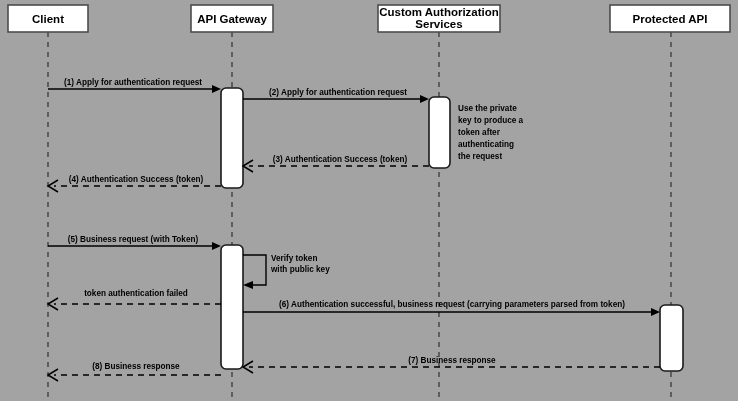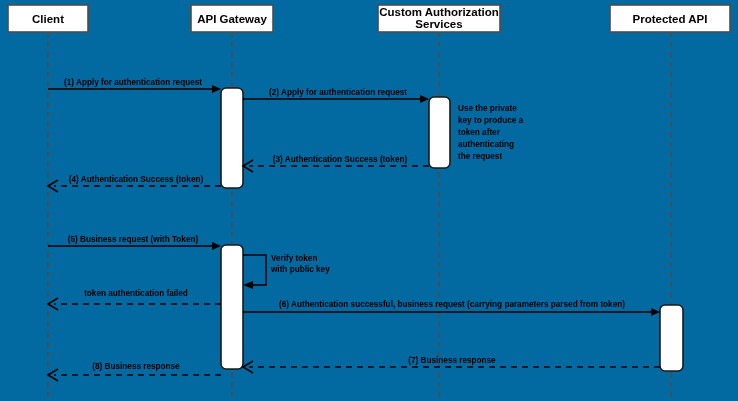--- a/index.html
+++ b/index.html
@@ -7,21 +7,21 @@
     padding: 0;
     background: #ffffff;
   }
   body {
     font-family: "Liberation Sans", sans-serif;
   }
   #diagram-root {
     position: relative;
     width: 738px;
     height: 401px;
-    background: #0369a1;
+    background: #a3a3a3;
     overflow: hidden;
   }
   svg.seq {
     display: block;
     width: 738px;
     height: 401px;
   }
   .lifeline-box {
     fill: #ffffff;
     stroke: #4d4d4d;

